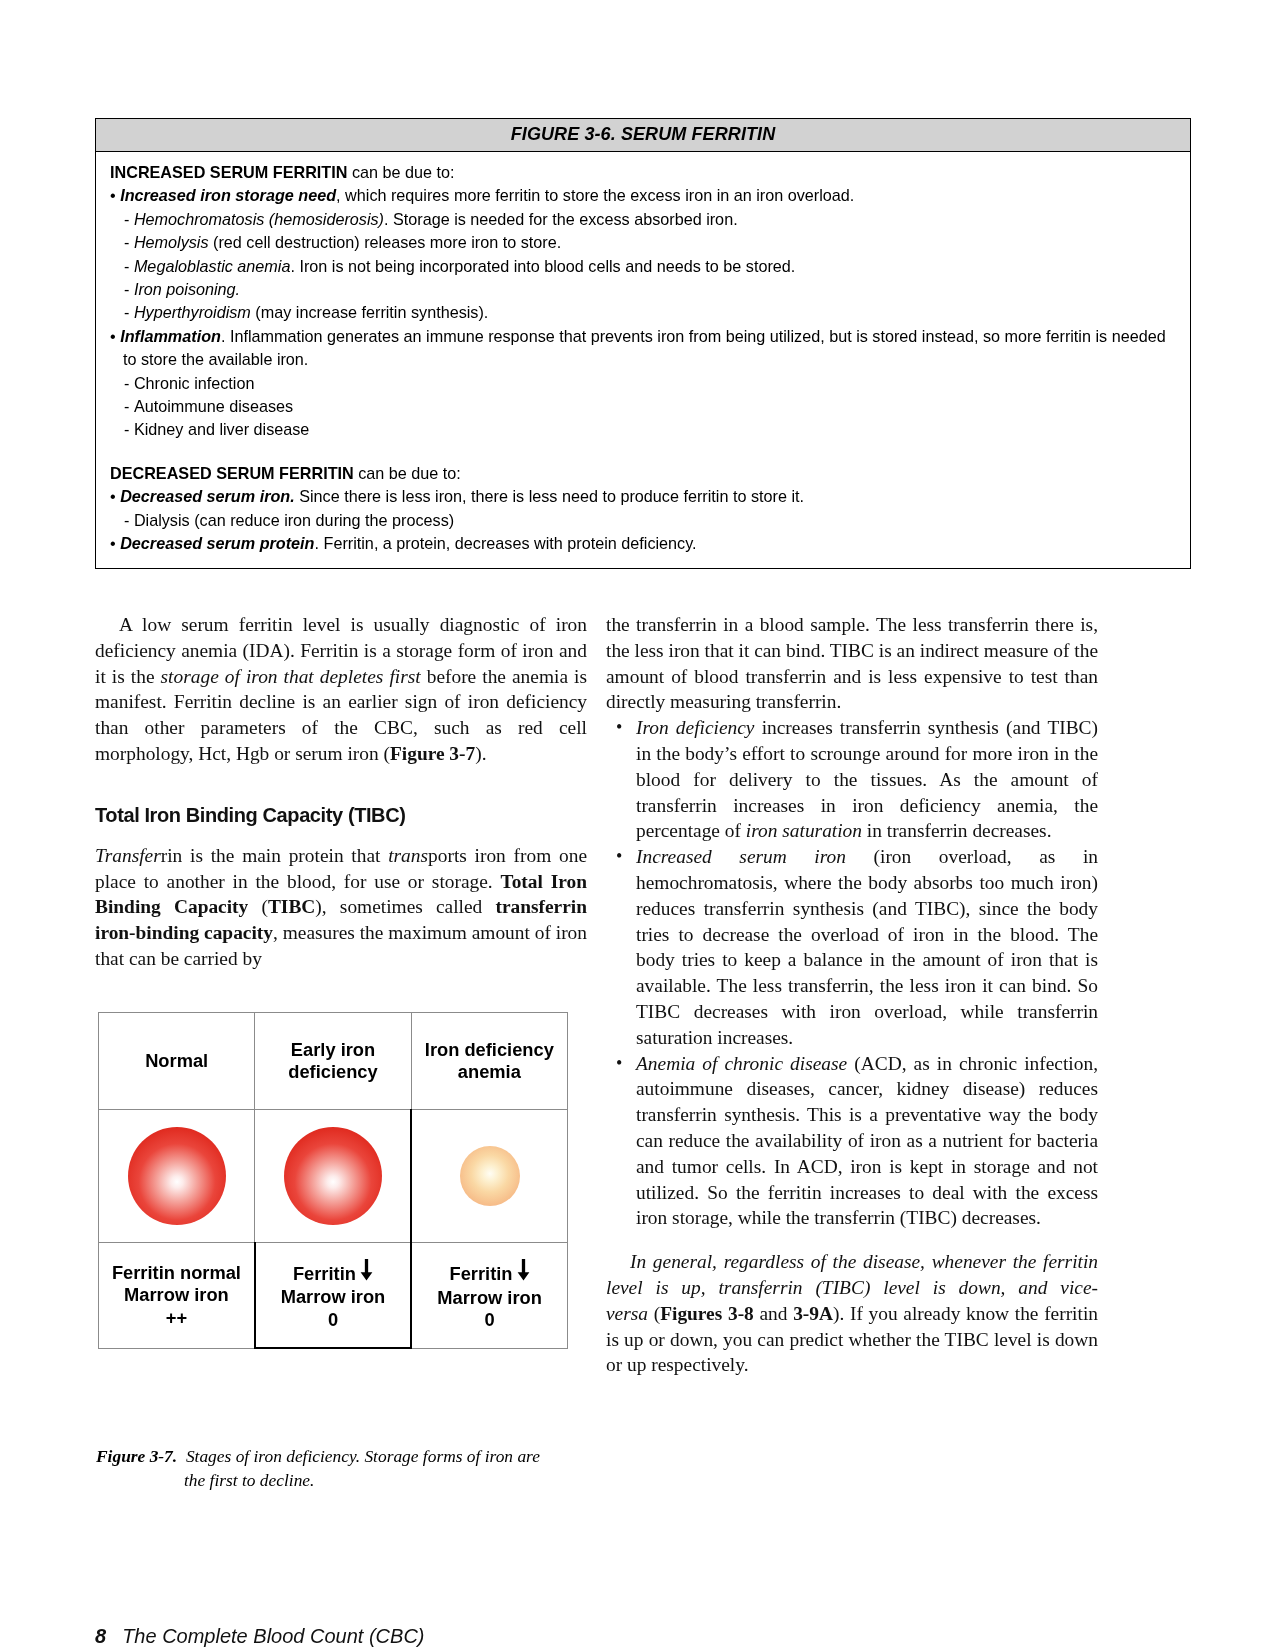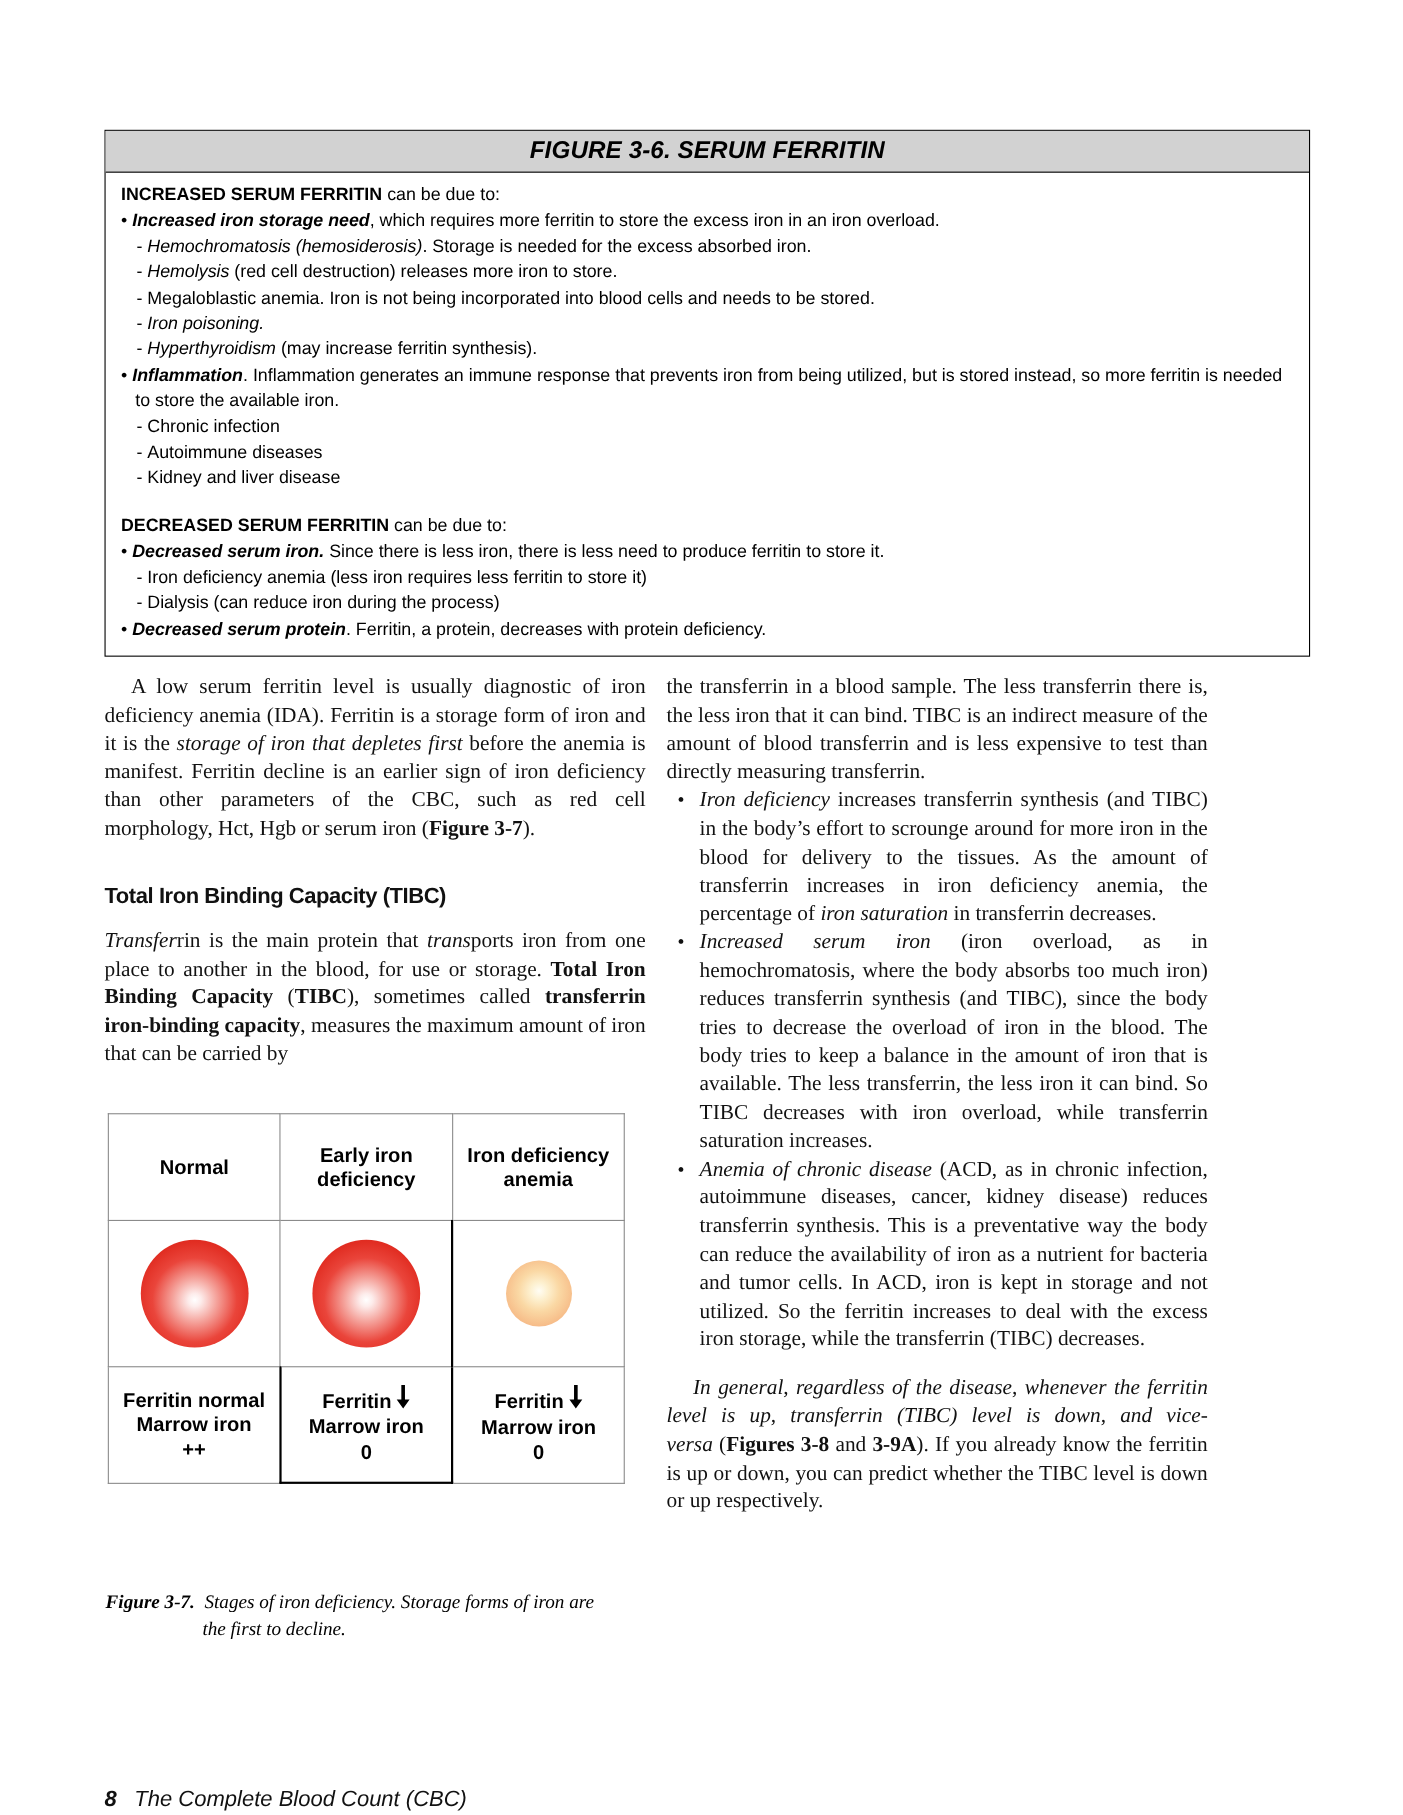--- a/index.html
+++ b/index.html
@@ -33,21 +33,21 @@
     box-sizing: border-box;
     background: #fff;
   }
   .fig36-title {
     background: #d2d2d2;
     border-bottom: 1px solid #000;
     text-align: center;
     font-family: "Liberation Sans", sans-serif;
     font-weight: bold;
     font-style: italic;
-    font-size: 22px;
+    font-size: 18px;
     letter-spacing: 0.1px;
     padding: 5px 0 6px 0;
     color: #000;
   }
   .fig36-body {
     padding: 9px 14px 12px 14px;
     font-family: "Liberation Sans", sans-serif;
     font-size: 16.2px;
     line-height: 23.4px;
     color: #000;
@@ -243,41 +243,40 @@
       <div class="ln">
         <span class="hdr">INCREASED SERUM FERRITIN</span><span> can be due to:</span>
       </div>
 
       <div class="ln bullet">•&nbsp;<span class="bi">Increased iron storage need</span><span>, which requires more ferritin to store the excess iron in an iron overload.</span></div>
 
       <div class="ln dash">-&nbsp;<span class="ital" style="font-style:italic">Hemochromatosis (hemosiderosis)</span><span>. Storage is needed for the excess absorbed iron.</span></div>
 
       <div class="ln dash">-&nbsp;<span style="font-style:italic">Hemolysis</span><span> (red cell destruction) releases more iron to store.</span></div>
 
-      <div class="ln dash">-&nbsp;<span style="">Megaloblastic anemia</span><span>. Iron is not being incorporated into blood cells and needs to be stored.</span></div>
+      <div class="ln dash">-&nbsp;<span style="font-style:italic">Megaloblastic anemia</span><span>. Iron is not being incorporated into blood cells and needs to be stored.</span></div>
 
       <div class="ln dash">-&nbsp;<span style="font-style:italic">Iron poisoning.</span><span></span></div>
 
       <div class="ln dash">-&nbsp;<span style="font-style:italic">Hyperthyroidism</span><span> (may increase ferritin synthesis).</span></div>
 
       <div class="ln bullet">•&nbsp;<span class="bi">Inflammation</span><span>. Inflammation generates an immune response that prevents iron from being utilized, but is stored instead, so more ferritin is needed to store the available iron.</span></div>
 
       <div class="ln dash">-&nbsp;<span>Chronic infection</span></div>
       <div class="ln dash">-&nbsp;<span>Autoimmune diseases</span></div>
       <div class="ln dash">-&nbsp;<span>Kidney and liver disease</span></div>
 
       <div class="fig36-gap"></div>
 
       <div class="ln">
         <span class="hdr">DECREASED SERUM FERRITIN</span><span> can be due to:</span>
       </div>
 
       <div class="ln bullet">•&nbsp;<span class="bi">Decreased serum iron.</span><span> Since there is less iron, there is less need to produce ferritin to store it.</span></div>
 
-      <div class="ln dash">-&nbsp;<span>Iron deficiency anemia (less iron requires less ferritin to store it)</span></div>
       <div class="ln dash">-&nbsp;<span>Dialysis (can reduce iron during the process)</span></div>
 
       <div class="ln bullet">•&nbsp;<span class="bi">Decreased serum protein</span><span>. Ferritin, a protein, decreases with protein deficiency.</span></div>
 
     </div>
   </div>
 
   <div class="col col-left">
     <p class="indent"><span>A low serum ferritin level is usually diagnostic of iron deficiency anemia (IDA). Ferritin is a storage form of iron and it is the </span><i>storage of iron that depletes first</i><span> before the anemia is manifest. Ferritin decline is an earlier sign of iron deficiency than other parameters of the CBC, such as red cell morphology, Hct, Hgb or serum iron (</span><b>Figure 3-7</b><span>).</span></p>
 

